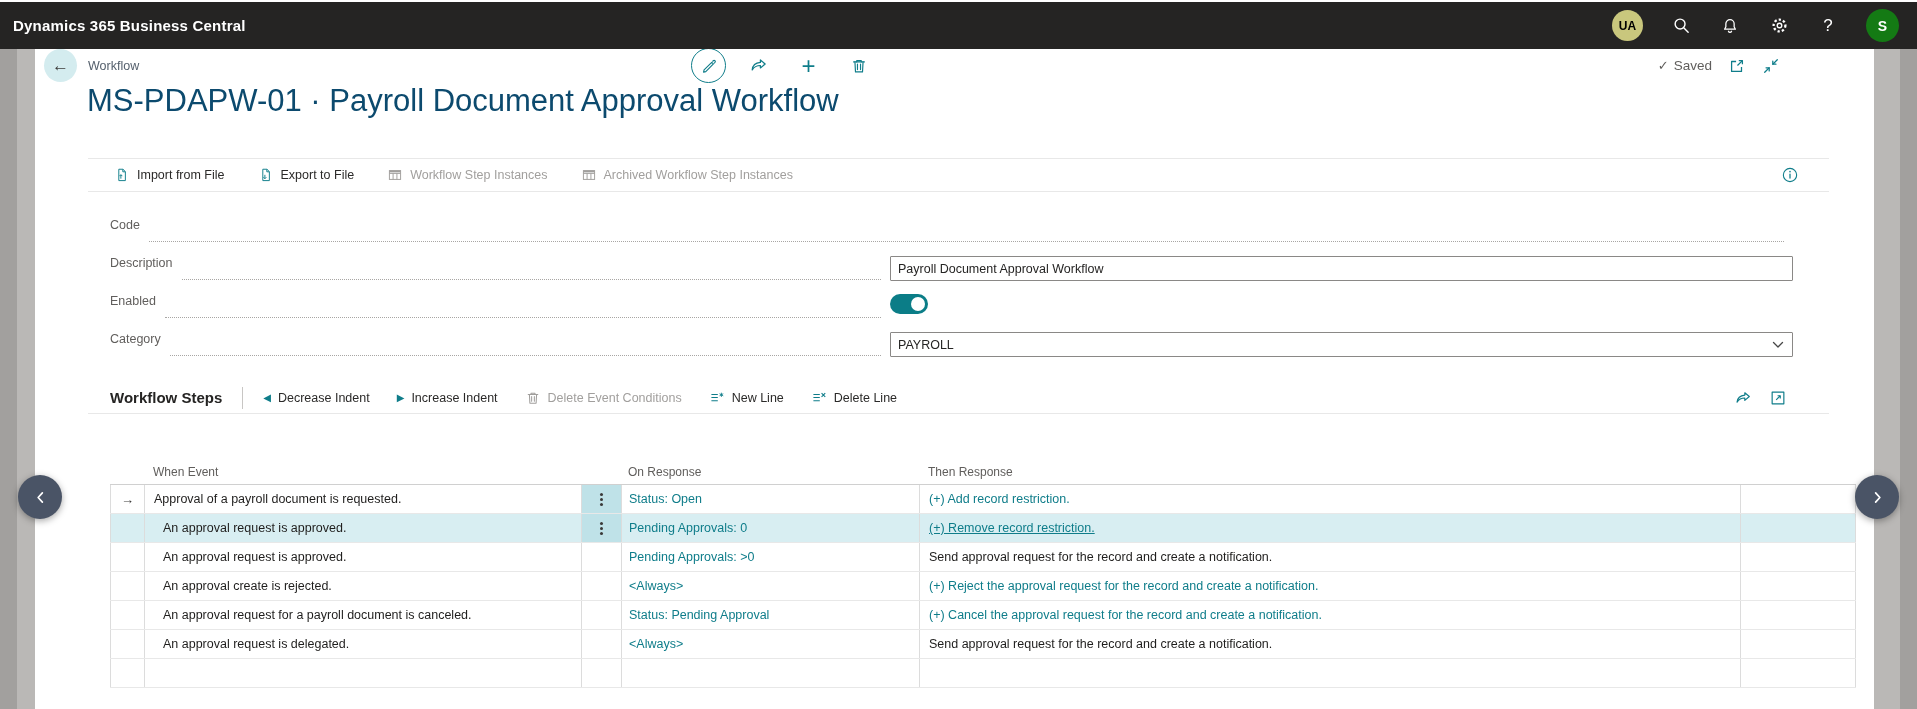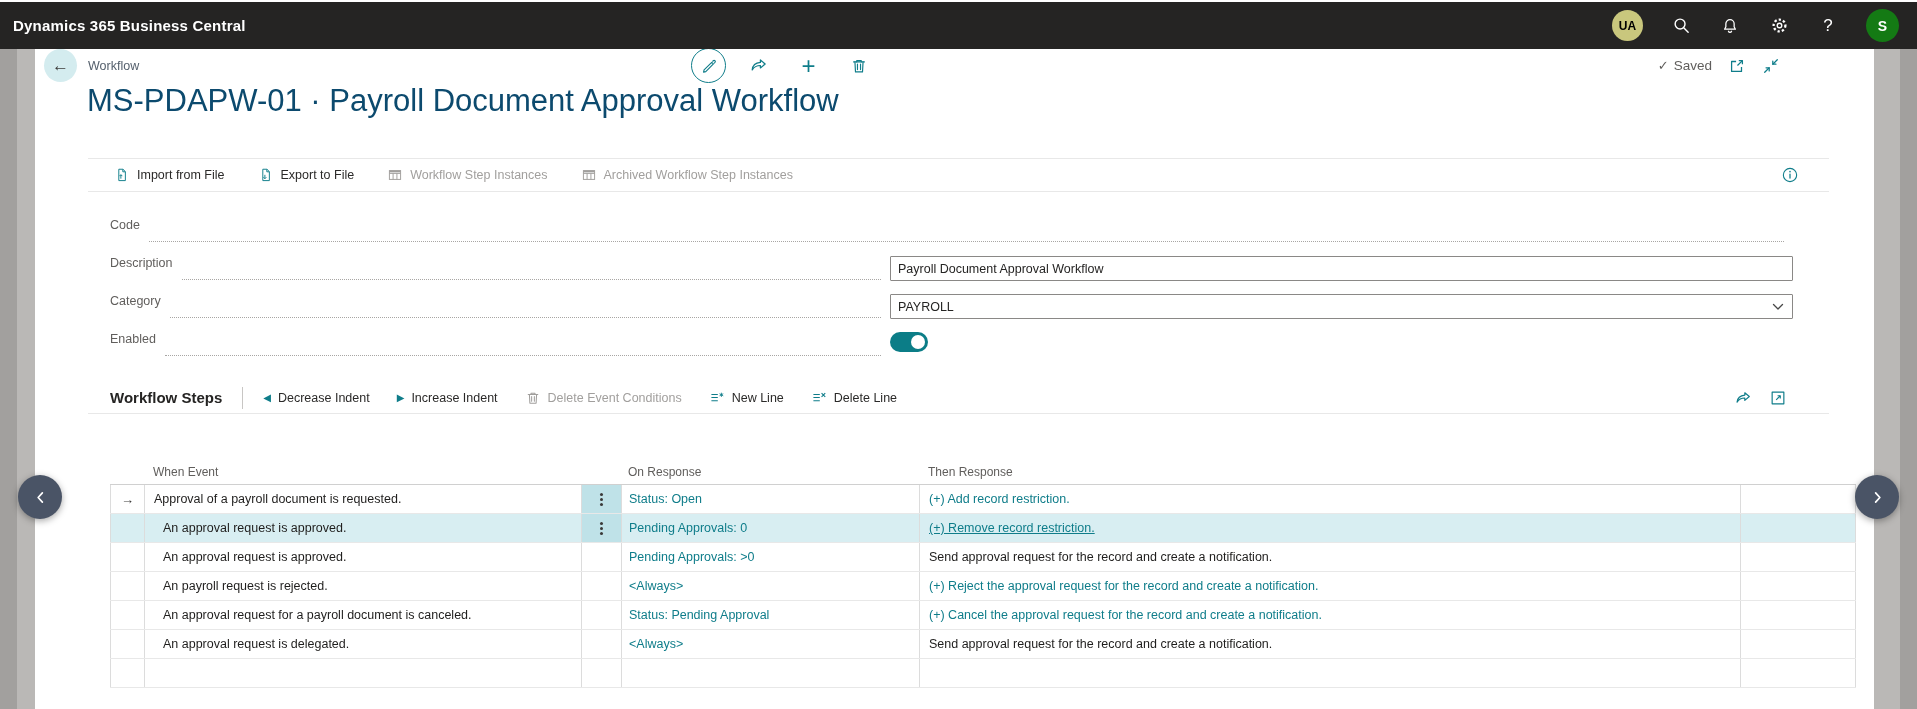--- a/index.html
+++ b/index.html
@@ -291,40 +291,40 @@
         <span class="leader"></span>
       </div>
       <div class="field-row">
         <span class="flabel">Description</span>
         <span class="leader"></span>
         <div class="control">
           <input class="txt-input" type="text" value="Payroll Document Approval Workflow" style="">
         </div>
       </div>
       <div class="field-row">
+        <span class="flabel">Enabled</span>
+        <span class="leader"></span>
+        <div class="control">
+          <div class="toggle">
+            <span class="knob"></span>
+          </div>
+        </div>
+      </div>
+      <div class="field-row">
         <span class="flabel">Category</span>
         <span class="leader"></span>
         <div class="control">
           <div class="select-box">
               <span class="sval">PAYROLL</span>
               <span class="chev">
               <svg viewBox="0 0 12 8" width="12" height="8" fill="none" stroke="#474747" stroke-width="1.3" stroke-linecap="round" stroke-linejoin="round">
                 <path d="M1.5 1.5 6 6l4.5-4.5"></path>
               </svg>
             </span>
             </div>
-        </div>
-      </div>
-      <div class="field-row">
-        <span class="flabel">Enabled</span>
-        <span class="leader"></span>
-        <div class="control">
-          <div class="toggle">
-            <span class="knob"></span>
-          </div>
         </div>
       </div>
     </div>
 
   <div class="steps-bar">
     <span class="steps-title">Workflow Steps</span>
     <span class="vdiv"></span>
     <div class="steps-actions">
         <div class="action-item">
           <span class="icon">
@@ -431,21 +431,21 @@
           <div class="cell cond">
             <span class="link">Pending Approvals: &gt;0</span>
           </div>
           <div class="cell resp">
             <span class="">Send approval request for the record and create a notification.</span>
           </div>
           <div class="cell last"></div>
         </div>
         <div class="trow">
           <div class="cell center"></div>
-          <div class="cell ev indent">An payroll request is rejected.</div>
+          <div class="cell ev indent">An approval create is rejected.</div>
           <div class="cell center"></div>
           <div class="cell cond">
             <span class="link">&lt;Always&gt;</span>
           </div>
           <div class="cell resp">
             <span class="link">(+) Reject the approval request for the record and create a notification.</span>
           </div>
           <div class="cell last"></div>
         </div>
         <div class="trow">

